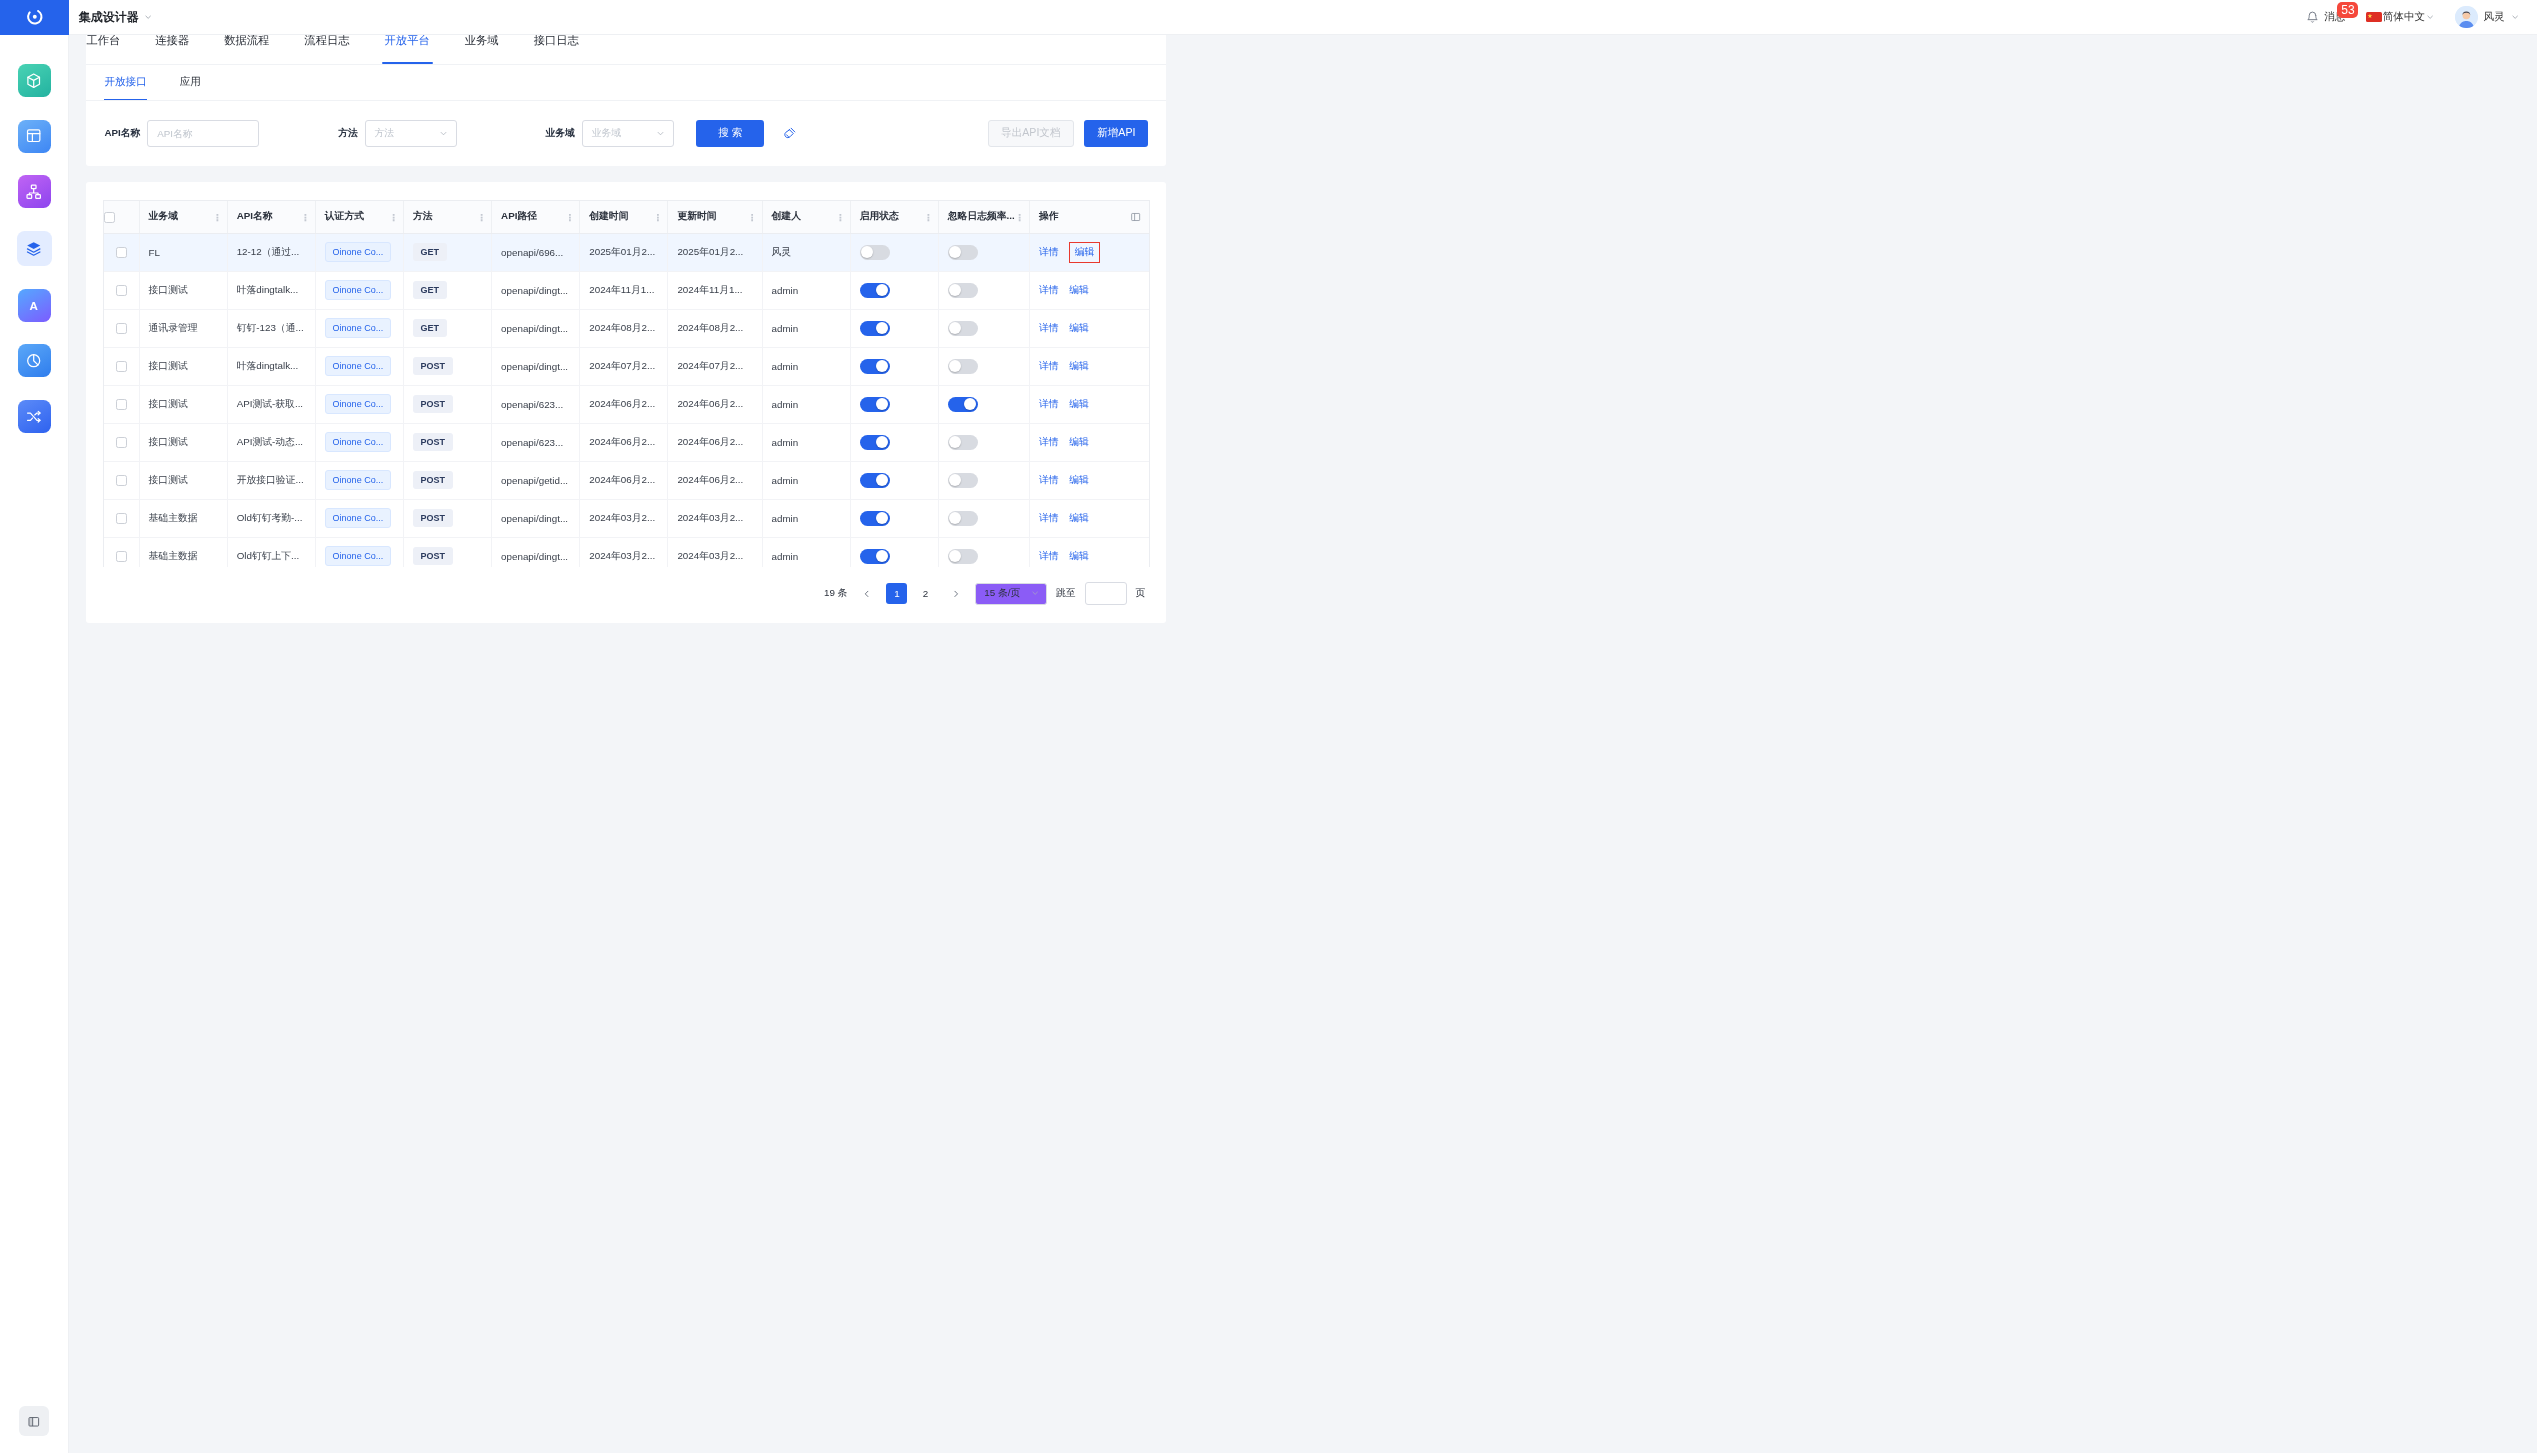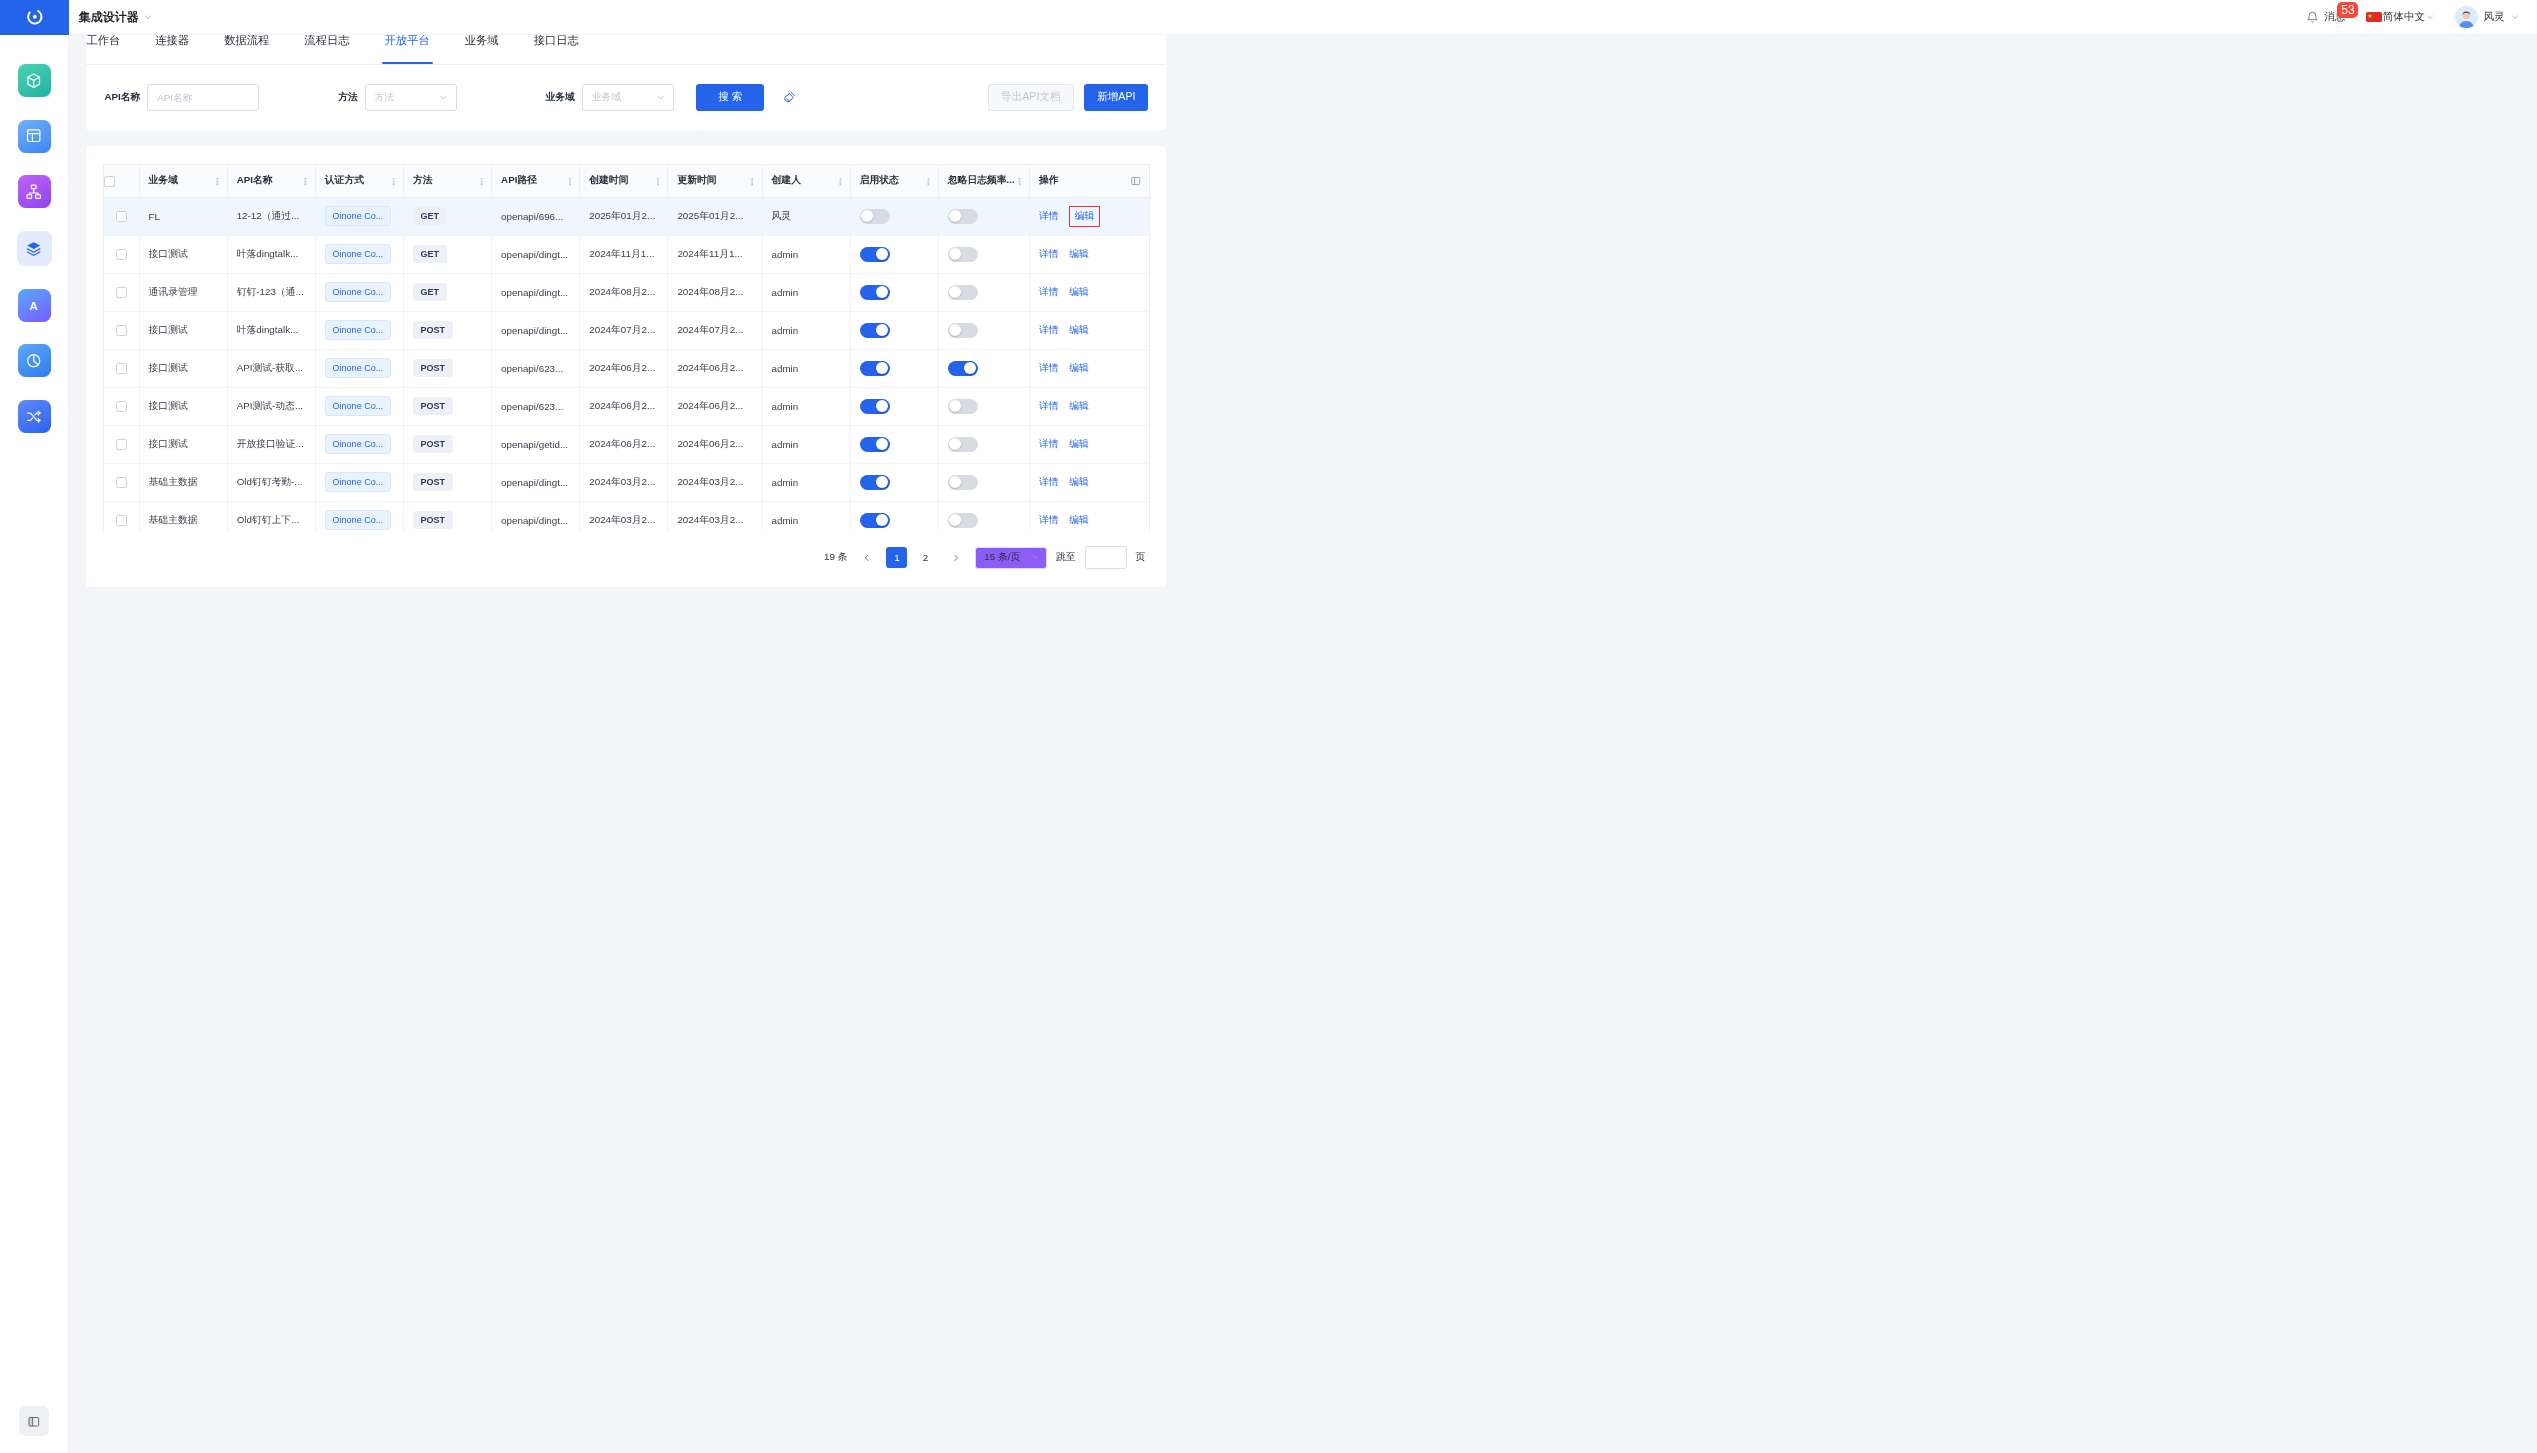--- a/index.html
+++ b/index.html
@@ -232,20 +232,24 @@
   <section class="card card-filters">
     <nav class="tabs">
         <div class="tab">工作台</div>
         <div class="tab">连接器</div>
         <div class="tab">数据流程</div>
         <div class="tab">流程日志</div>
         <div class="tab active">开放平台</div>
         <div class="tab">业务域</div>
         <div class="tab">接口日志</div>
       </nav>
+    <div class="subtabs">
+        <div class="subtab active">开放接口</div>
+        <div class="subtab">应用</div>
+      </div>
     <div class="filter-row">
       <div class="f-group">
         <span class="f-label">API名称</span>
         <input class="f-input" placeholder="API名称" style="">
       </div>
       <div class="f-group g2">
         <span class="f-label">方法</span>
         <div class="f-select">
           <span class="sel-ph">方法</span>
           <span class="sel-caret">

